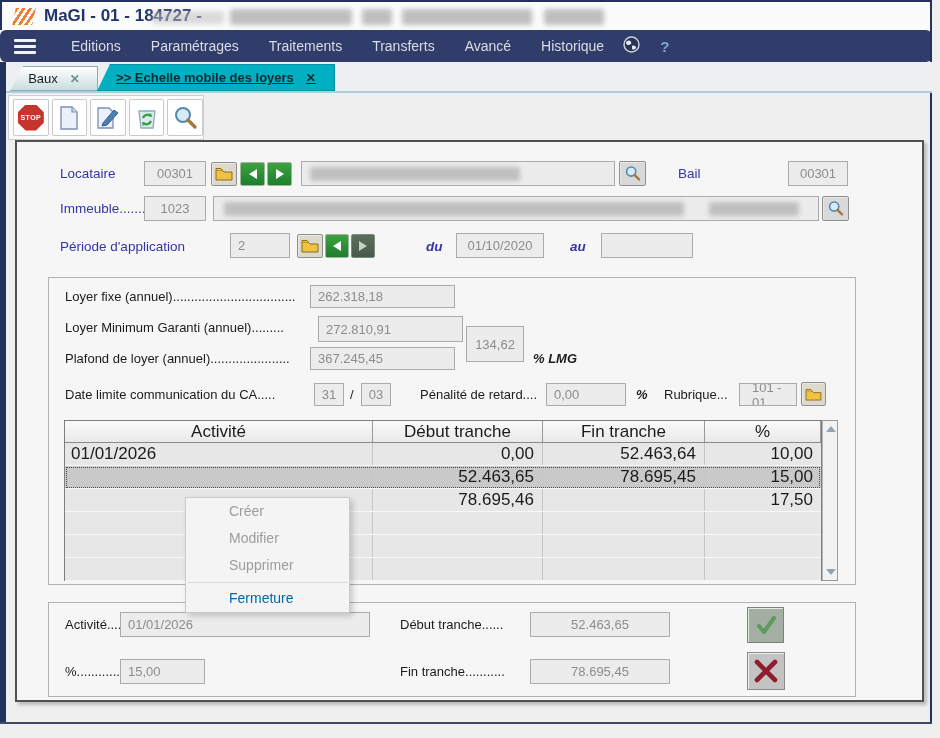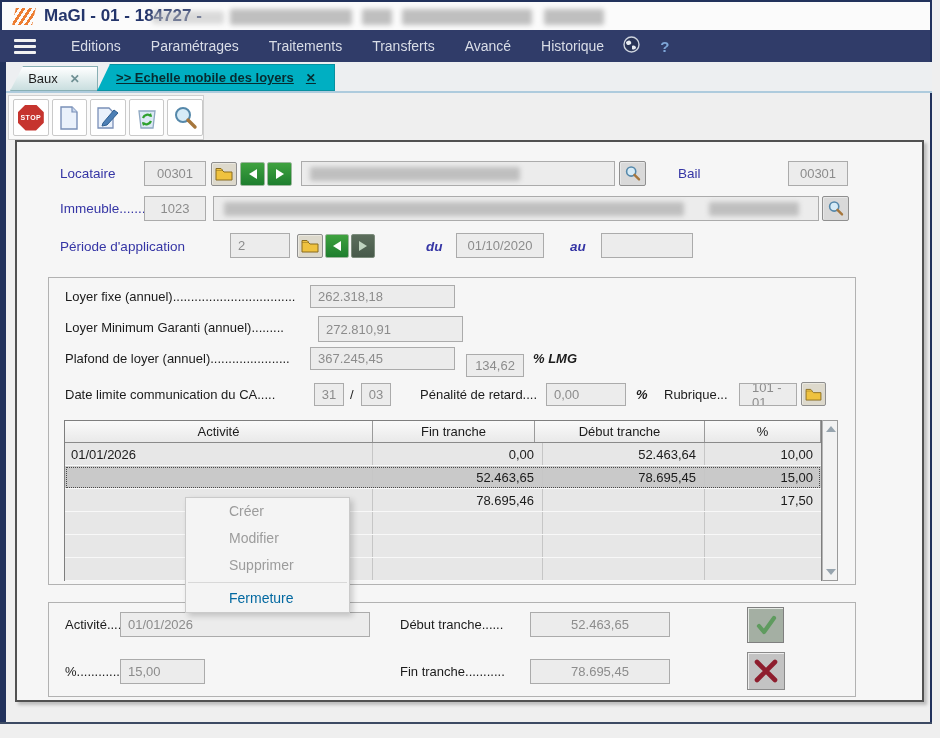--- a/index.html
+++ b/index.html
@@ -13,21 +13,21 @@
 
   
   .titlebar { left:0; top:0; width:932px; height:30px; background:#FBFBFB;
     border-top:2px solid #22325C; border-left:2px solid #22325C; border-right:2px solid #22325C;
     display:flex; align-items:center; }
   .logo { width:20px; height:17px; margin-left:12px; transform:skewX(-12deg);
     background:repeating-linear-gradient(115deg,#ED7D31 0 3px,#FBFBFB 3px 6px); }
   .title-text { margin-left:10px; font-size:17px; font-weight:600; color:#24356B; white-space:nowrap; }
   .redact { position:absolute; background:#BFBFBF; border-radius:2px; filter:blur(2.5px); }
   .menubar { left:0; top:30px; width:932px; height:32px; background:#303C69;
-    display:flex; align-items:center; padding-left:14px; }
+    display:flex; align-items:center; padding-left:14px;border-radius:6px; }
   .burger { width:22px; height:15px; margin-right:20px; display:flex; flex-direction:column; justify-content:space-between; }
   .burger i { display:block; height:3px; background:#F2F2F2; border-radius:1px; }
   .menu-item { color:#D9DDE7; font-size:14px; padding:0 15px; line-height:32px; cursor:default; white-space:nowrap; }
   .globe { margin-left:4px; }
   .help { color:#7EA6D8; font-size:15px; font-weight:700; margin-left:20px; }
   .leftstrip { left:0; top:62px; width:6px; height:660px; background:#22325C; }
   .rightstrip { left:930px; top:0; width:2px; height:724px; background:#22325C; }
   .bottomframe { left:0; top:722px; width:932px; height:2px; background:#3C4A63; }
 
   
@@ -69,21 +69,21 @@
   .arrbtn { position:absolute; border:1px solid #9DB79D; border-radius:2px;
     display:flex; align-items:center; justify-content:center;
     background:linear-gradient(#3FA23F,#1E7E2E); }
   .arrbtn.dis { background:linear-gradient(#5C6E5C,#47594A); border-color:#7C8C7C; }
   .tri-l { width:0; height:0; border-top:5px solid transparent; border-bottom:5px solid transparent; border-right:8px solid #FFFFFF; }
   .tri-r { width:0; height:0; border-top:5px solid transparent; border-bottom:5px solid transparent; border-left:8px solid #FFFFFF; }
   .arrbtn.dis .tri-l, .arrbtn.dis .tri-r { border-right-color:#BFD3BF; border-left-color:#BFD3BF; }
 
   
   .grid { position:absolute; left:64px; top:420px; width:758px; height:161px;
-    border:1px solid #7E7E7E; background:#EFEFEF; font-size:13px; }
+    border:1px solid #7E7E7E; background:#EFEFEF; font-size:17px; }
   .grow { display:flex; height:23px; background:#E7E7E7; border-bottom:1px solid #F8F8F8; }
   .ghead { display:flex; height:22px; background:linear-gradient(#FAFAFA,#E9E9E9); border-bottom:1px solid #8A8A8A; }
   .gc { border-right:1px solid #C6C6C6; display:flex; align-items:center; color:#1B1B1B; overflow:hidden; }
   .ghead .gc { justify-content:center; border-right:1px solid #9A9A9A; }
   .c0 { width:308px; padding-left:6px; }
   .c1 { width:170px; }
   .c2 { width:162px; }
   .c3 { width:116px; border-right:none; }
   .num { justify-content:flex-end; padding-right:8px; }
   .ghead .c0 { padding-left:0; }
@@ -259,21 +259,21 @@
   <div class="fld" style="left:601px;top:233px;width:92px;height:25px"></div>
 
   <div class="lblk" style="left:65px;top:289px">Loyer fixe (annuel)..................................</div>
   <div class="fld" style="left:310px;top:285px;width:145px;height:23px">262.318,18</div>
 
   <div class="lblk" style="left:65px;top:320px">Loyer Minimum Garanti (annuel).........</div>
   <div class="fld" style="left:318px;top:316px;width:145px;height:26px">272.810,91</div>
 
   <div class="lblk" style="left:65px;top:351px">Plafond de loyer (annuel)......................</div>
   <div class="fld" style="left:310px;top:347px;width:145px;height:23px">367.245,45</div>
-  <div class="fld center" style="left:466px;top:354px;width:58px;height:23px">134,62</div>
+  <div class="fld center" style="left:466px;top:326px;width:58px;height:36px">134,62</div>
   <div class="lblk bold" style="left:533px;top:351px">% LMG</div>
 
   <div class="lblk" style="left:65px;top:387px">Date limite communication du CA.....</div>
   <div class="fld center" style="left:314px;top:383px;width:30px;height:23px">31</div>
   <div class="lblk" style="left:350px;top:387px">/</div>
   <div class="fld center" style="left:361px;top:383px;width:30px;height:23px">03</div>
   <div class="lblk" style="left:420px;top:387px">Pénalité de retard....</div>
   <div class="fld" style="left:546px;top:383px;width:80px;height:23px">0,00</div>
   <div class="lblk bold" style="left:636px;top:387px">%</div>
   <div class="lblk" style="left:664px;top:387px">Rubrique...</div>
@@ -281,22 +281,22 @@
   <div class="ibtn" style="left:801px;top:382px;width:25px;height:24px">
     <svg width="17" height="13" viewBox="0 0 18 14">
         <path d="M1 3 L7 3 L9 5 L17 5 L17 13 L1 13 Z" fill="#EFC23F" stroke="#8A6D1F" stroke-width="1"></path>
         <path d="M1 3 L1 1.5 L6 1.5 L7.5 3" fill="#EFC23F" stroke="#8A6D1F" stroke-width="1"></path>
       </svg>
   </div>
 
   <div class="grid">
     <div class="ghead">
       <div class="gc c0">Activité</div>
+      <div class="gc c1">Début tranche</div>
       <div class="gc c2">Fin tranche</div>
-      <div class="gc c1">Début tranche</div>
       <div class="gc c3">%</div>
     </div>
     <div class="grow">
       <div class="gc c0">01/01/2026</div>
       <div class="gc c1 num">0,00</div>
       <div class="gc c2 num">52.463,64</div>
       <div class="gc c3 num">10,00</div>
     </div>
     <div class="grow sel">
       <div class="gc c0"></div>

